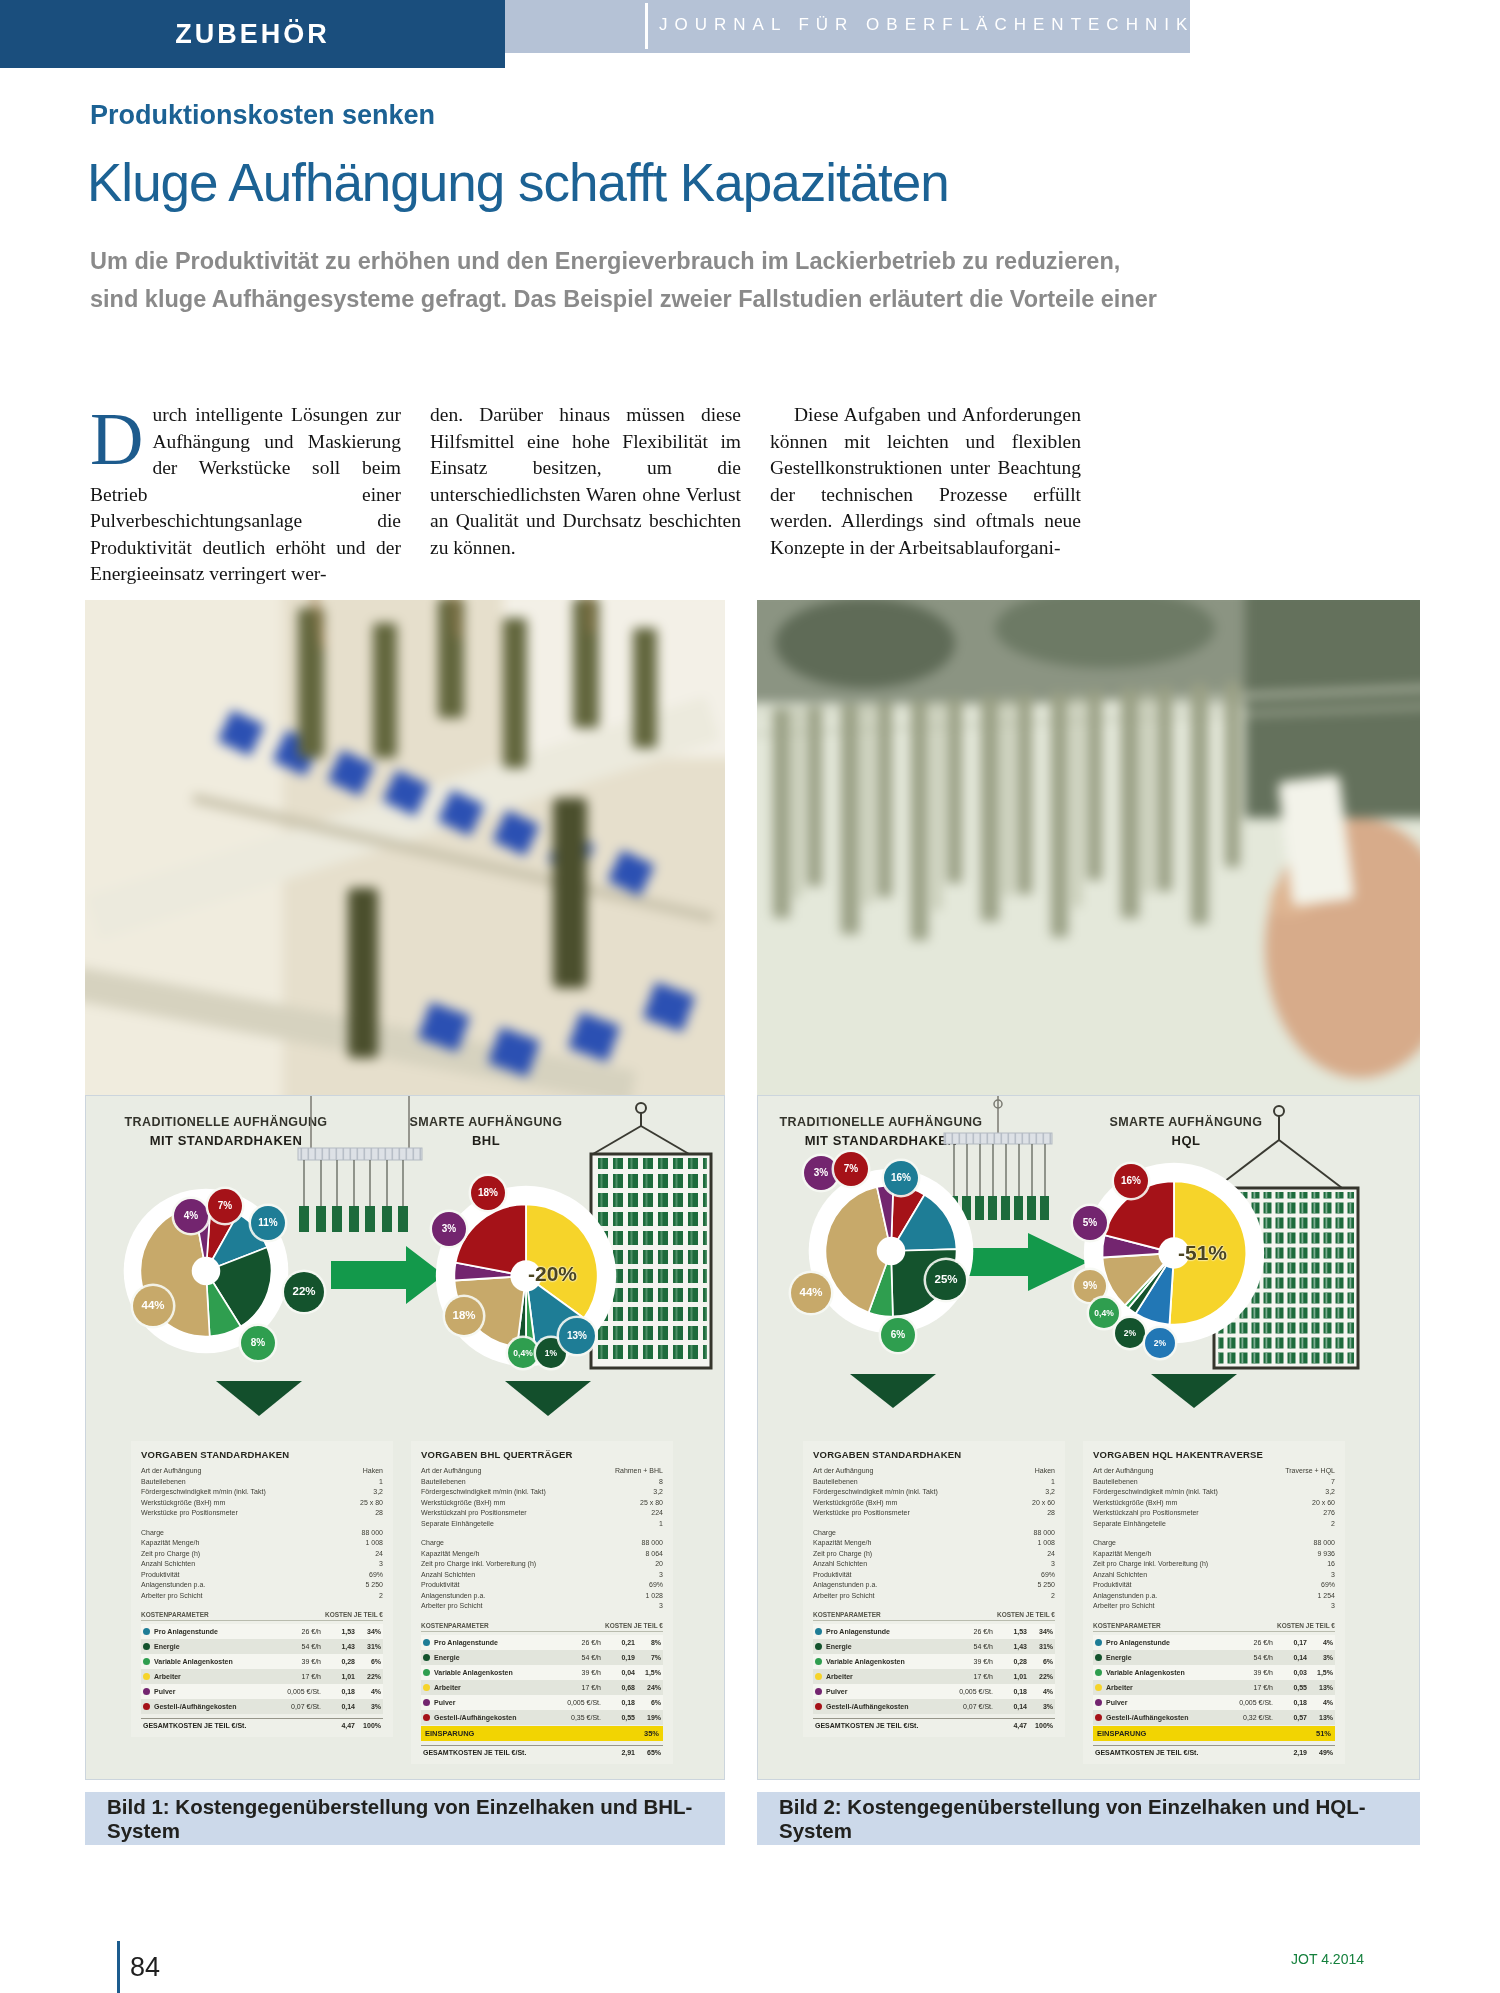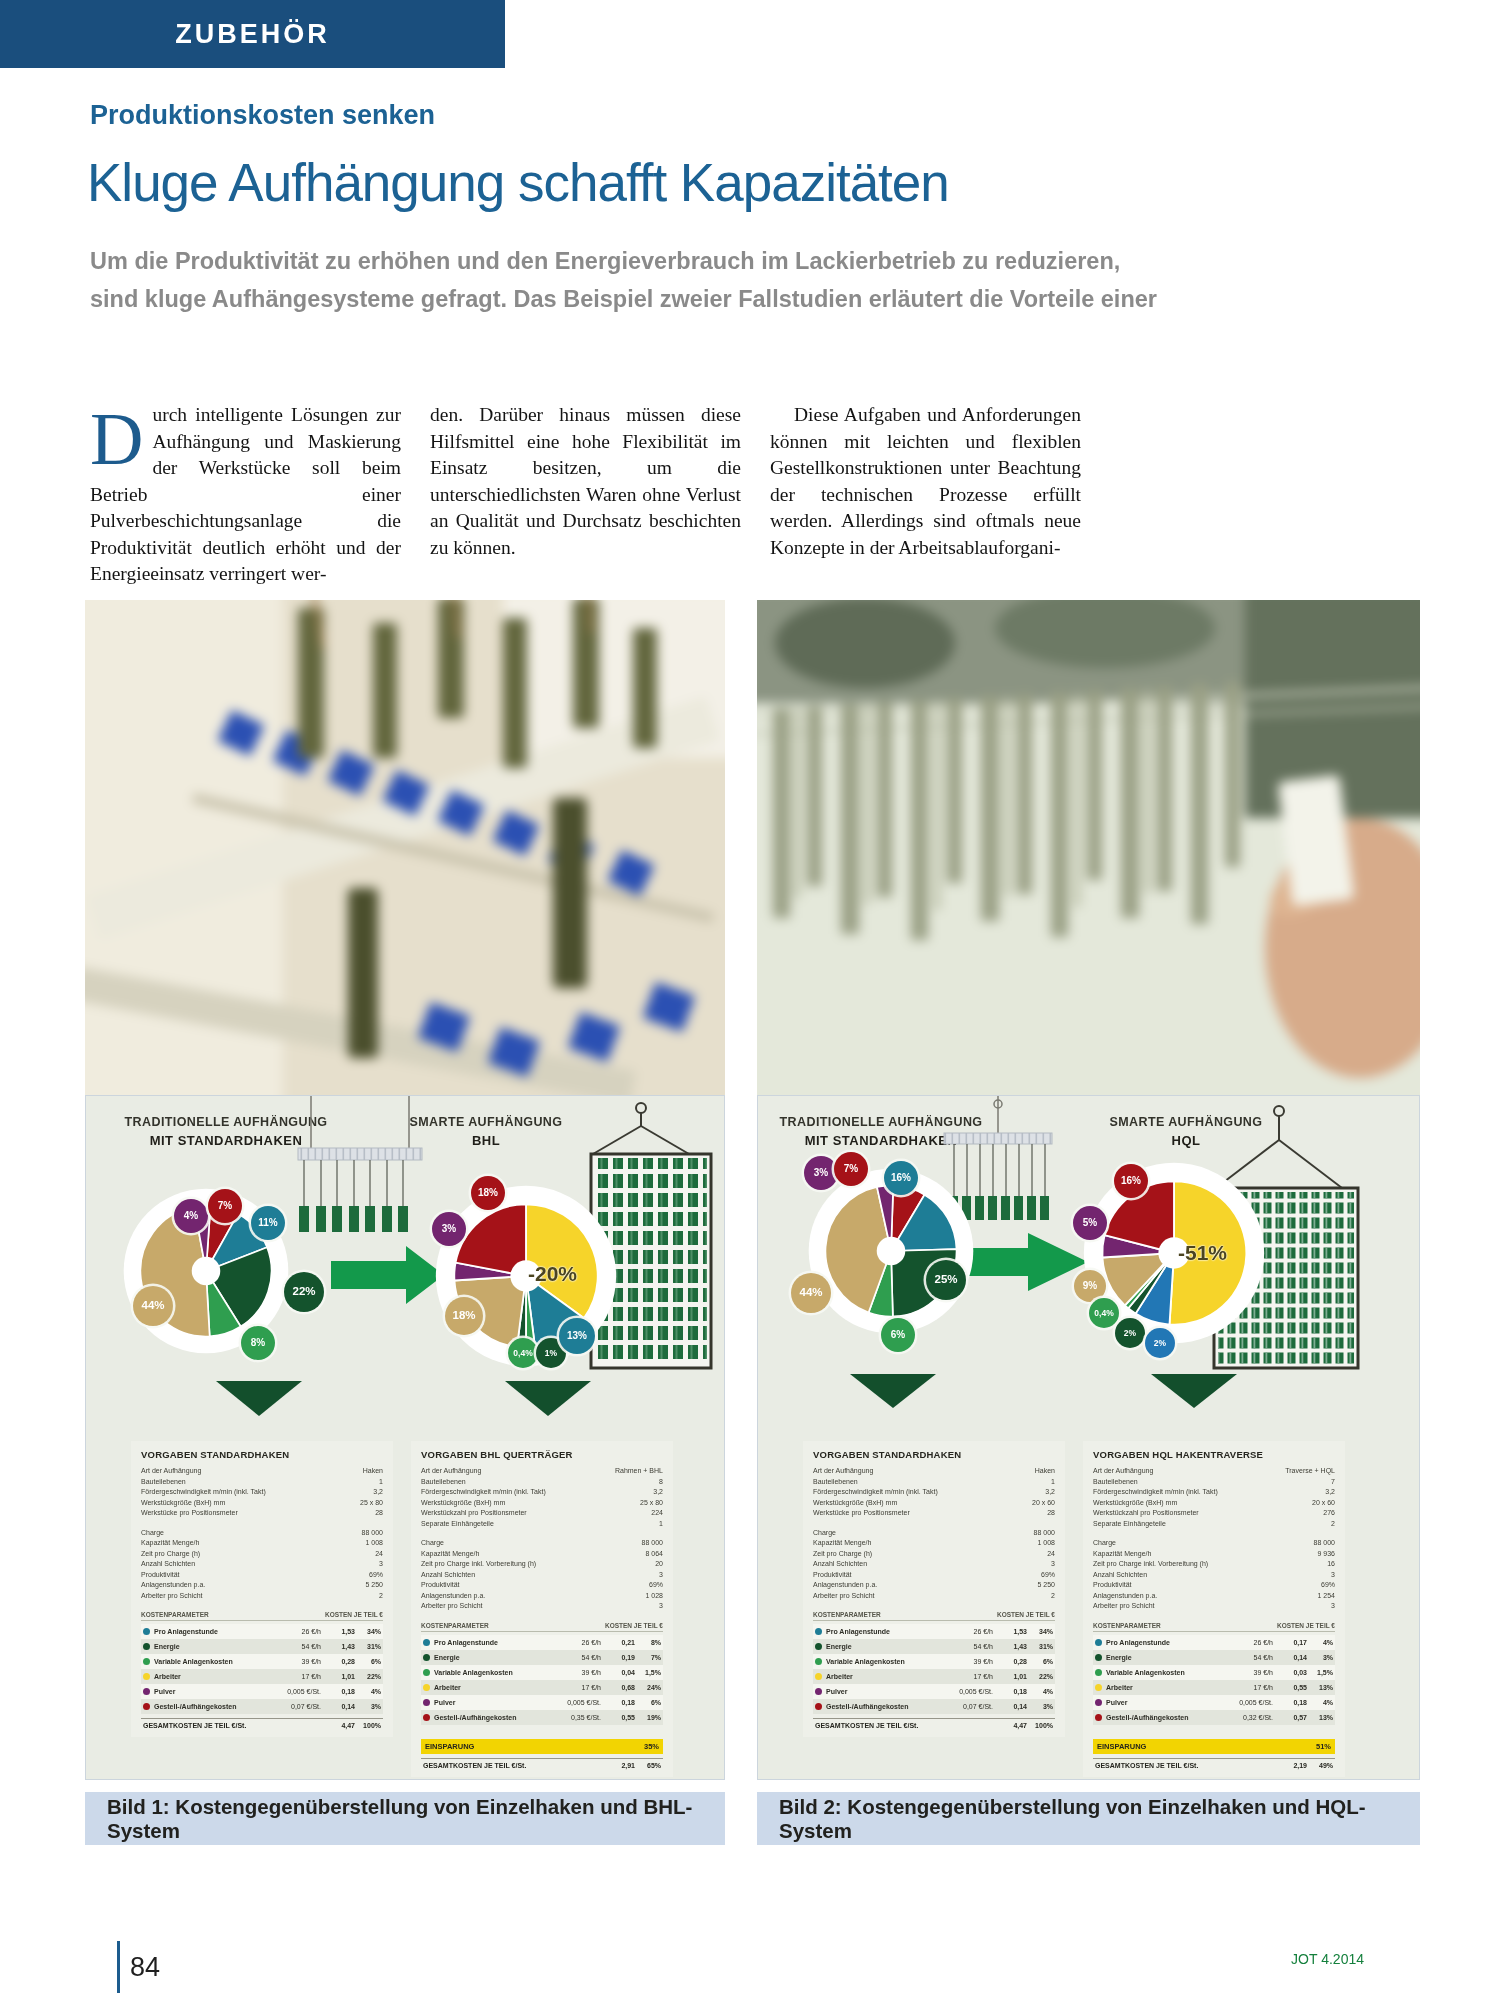--- a/index.html
+++ b/index.html
@@ -63,21 +63,21 @@
          color:#55554a;margin:10px 0 3px;border-bottom:1px solid #b9bcae;padding-bottom:2px}
   .crow{display:flex;align-items:center;font-size:7px;line-height:15px;font-weight:700;color:#2e2e26;padding:0 2px}
   .crow:nth-child(odd){background:#f5f6f0}
   .crow:nth-child(even){background:#e2e5dc}
   .dot{width:7px;height:7px;border-radius:50%;margin-right:4px;flex:none}
   .clab{flex:1}
   .crate{width:48px;text-align:right;margin-right:8px;font-weight:400}
   .cval{width:26px;text-align:right}
   .cpct{width:26px;text-align:right}
   .esave{display:flex;justify-content:space-between;background:#f2d402;font-size:7.5px;
-         font-weight:800;color:#26261c;padding:3px 4px;margin-top:14px}
+         font-weight:800;color:#26261c;padding:3px 4px;margin-top:1px}
   .trow{display:flex;font-size:7px;font-weight:800;color:#26261f;border-top:1px solid #96968a;
         margin-top:4px;padding:3px 2px 0 2px}
   .trow .tlab{flex:1}
   .trow .tval{width:26px;text-align:right}
   .trow .tpct{width:26px;text-align:right}
 
   .caption{margin-top:12px;height:53px;background:#ccd9ea;display:flex;align-items:center;
            padding-left:22px;font-size:20.5px;font-weight:700;color:#21211e}
 
   
@@ -85,20 +85,24 @@
            padding-left:10px;display:flex;align-items:center;font-size:27px;color:#1f1f1f}
   .issue{position:absolute;right:136px;top:1951px;font-size:14px;color:#15803d}
 </style>
 </head>
 <body>
 
 <div class="page">
 
   <div class="hdr-dark">
     <span>ZUBEHÖR</span>
+  </div>
+  <div class="hdr-band">
+    <div class="vbar"></div>
+    <span class="jt">JOURNAL FÜR OBERFLÄCHENTECHNIK</span>
   </div>
 
   <div class="kicker">Produktionskosten senken</div>
   <div class="title">Kluge Aufhängung schafft Kapazitäten</div>
   <div class="intro">
     <span>Um die Produktivität zu erhöhen und den Energieverbrauch im Lackierbetrieb zu reduzieren,</span>
     <span>sind kluge Aufhängesysteme gefragt. Das Beispiel zweier Fallstudien erläutert die Vorteile einer</span>
   </div>
 
   <div class="bodycols">

